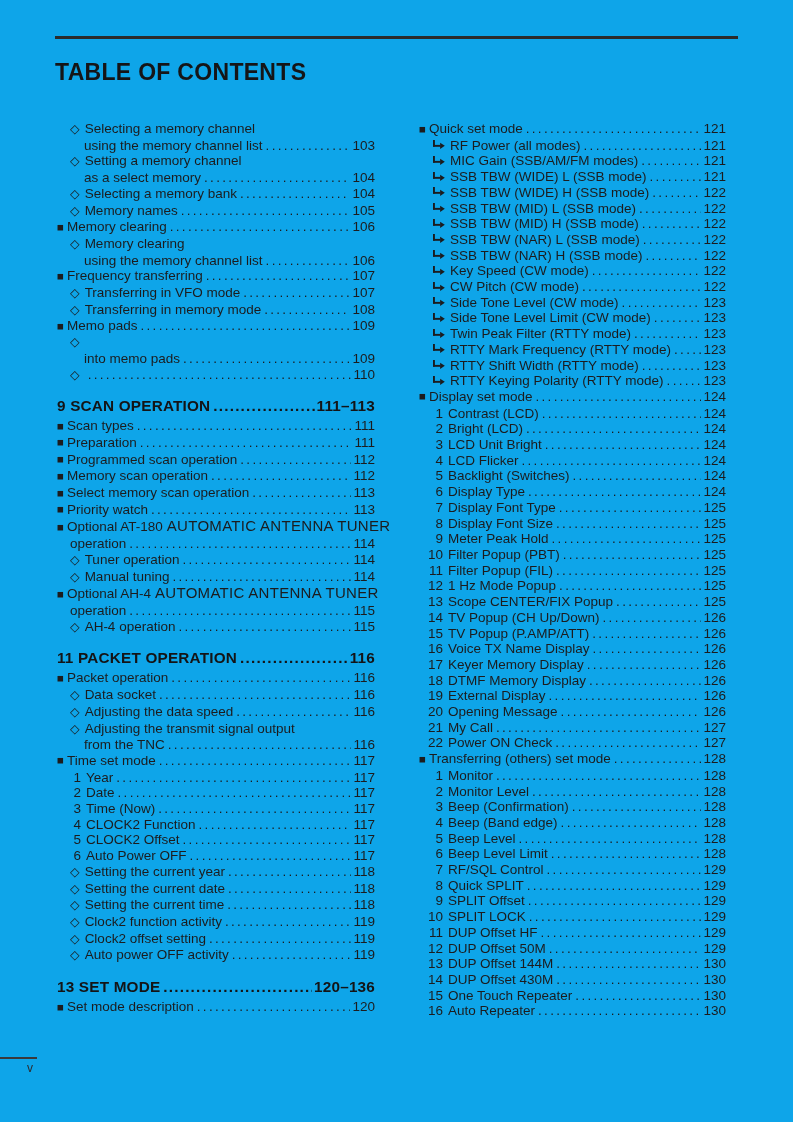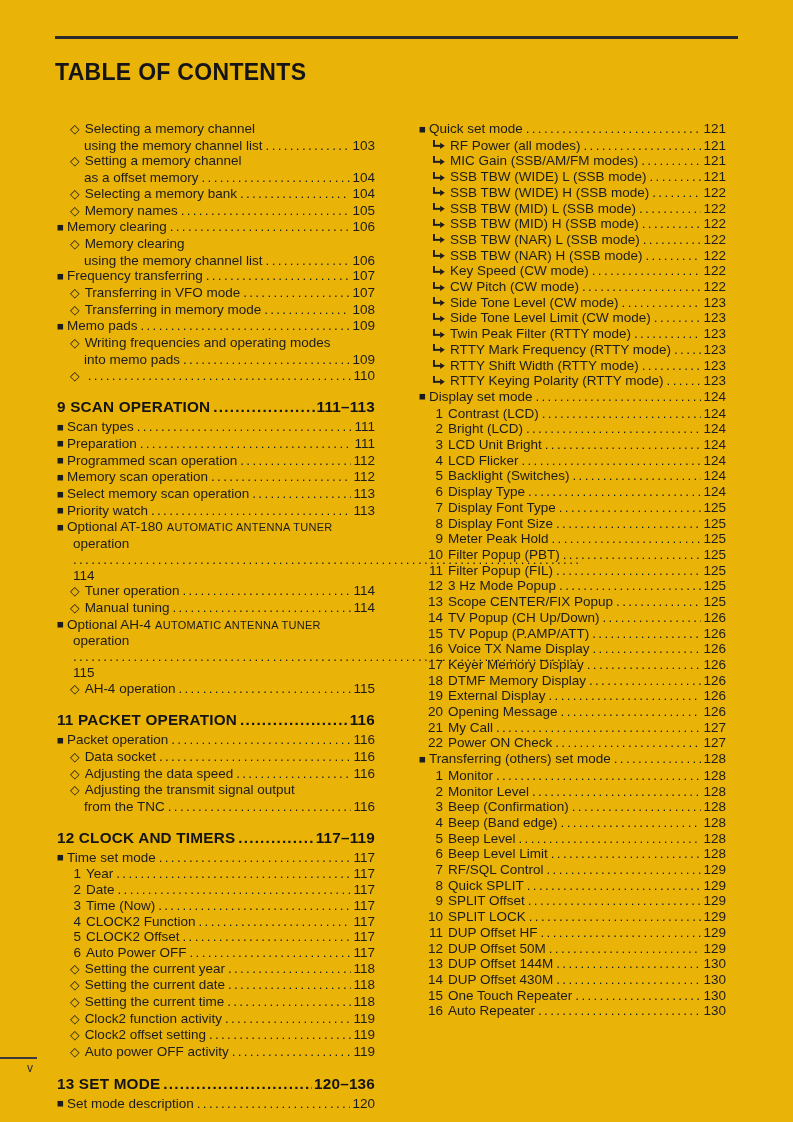--- a/index.html
+++ b/index.html
@@ -1,18 +1,18 @@
 <!DOCTYPE html>
 <html><head>
 <meta charset="utf-8">
 <style>
   html,body { margin:0; padding:0; background:#e8e8e8; }
   .page {
     position:relative; width:793px; height:1122px;
-    background:#eab308; overflow:hidden;
+    background:#0ea5e9; overflow:hidden;
     font-family:"Liberation Sans","DejaVu Sans",sans-serif;
     color:#1c1c1e;
   }
   .top-rule { position:absolute; left:55px; top:36px; width:683px; height:2.5px; background:#2b2b2b; }
   .title {
     position:absolute; left:55px; top:44px;
     font-size:23px; font-weight:bold; letter-spacing:0.3px; color:#151517;
     font-stretch:condensed;
   }
   .col { position:absolute; top:121px; font-size:13.5px; line-height:15.7px; }
@@ -24,25 +24,25 @@
   .entry.chapter .lead::after { letter-spacing:1.2px; }
 
   .line { display:flex; align-items:baseline; }
   .bl { flex:none; }
   .bl.sq { margin-right:3px; font-size:11.5px; position:relative; top:-0.5px; }
   .bl.di { margin-left:13px; margin-right:5px; font-size:12.5px; }
   .bl.ar { margin-left:13px; margin-right:5px; position:relative; top:0.5px; }
   .bl.ar svg { display:inline-block; }
   .bl.num { margin-left:7px; width:17px; text-align:right; margin-right:5px; }
   .txt { white-space:nowrap; }
-  .sc { font-size:11px; margin-left:4px; letter-spacing:0.3px; white-space:nowrap; }
+  .sc { font-size:15px; margin-left:4px; letter-spacing:0.3px; white-space:nowrap; }
   .lead { flex:1 1 auto; min-width:6px; overflow:hidden; white-space:nowrap; margin:0 2px 0 3px; }
   .lead::after { content:"...................................................................................."; letter-spacing:2.3px; }
   .pg { white-space:nowrap; }
-  .cont.ind-sq { padding-left:13px;flex-direction:column; }
+  .cont.ind-sq { padding-left:13px; }
   .cont.ind-di { padding-left:27px;align-items:flex-end; }
 
   .footer-rule { position:absolute; left:0; top:1057px; width:37px; height:2px; background:#3a3a3c; }
   .footer-page { position:absolute; left:27px; top:1061px; font-size:12px; color:#2c2c30; }
 </style>
 </head>
 <body>
 
 <div class="page">
   <div class="top-rule"></div>
@@ -59,21 +59,21 @@
           <span class="lead"></span>
           <span class="pg">103</span>
         </div>
       </div>
       <div class="entry">
         <div class="line">
           <span class="bl di">◇</span>
           <span class="txt">Setting a memory channel</span>
         </div>
         <div class="line cont ind-di">
-          <span class="txt">as a offset memory</span>
+          <span class="txt">as a select memory</span>
           <span class="lead"></span>
           <span class="pg">104</span>
         </div>
       </div>
       <div class="entry">
         <div class="line">
           <span class="bl di">◇</span>
           <span class="txt">Selecting a memory bank</span>
           <span class="lead"></span>
           <span class="pg">104</span>
@@ -134,21 +134,20 @@
         <div class="line">
           <span class="bl sq">■</span>
           <span class="txt">Memo pads</span>
           <span class="lead"></span>
           <span class="pg">109</span>
         </div>
       </div>
       <div class="entry">
         <div class="line">
           <span class="bl di">◇</span>
-          <span class="txt">Writing frequencies and operating modes</span>
         </div>
         <div class="line cont ind-di">
           <span class="txt">into memo pads</span>
           <span class="lead"></span>
           <span class="pg">109</span>
         </div>
       </div>
       <div class="entry">
         <div class="line">
           <span class="bl di">◇</span>
@@ -294,27 +293,20 @@
         <div class="line">
           <span class="bl di">◇</span>
           <span class="txt">Adjusting the transmit signal output</span>
         </div>
         <div class="line cont ind-di">
           <span class="txt">from the TNC</span>
           <span class="lead"></span>
           <span class="pg">116</span>
         </div>
       </div>
-      <div class="entry chapter">
-        <div class="line">
-          <span class="txt">12 CLOCK AND TIMERS</span>
-          <span class="lead"></span>
-          <span class="pg">117–119</span>
-        </div>
-      </div>
       <div class="entry">
         <div class="line">
           <span class="bl sq">■</span>
           <span class="txt">Time set mode</span>
           <span class="lead"></span>
           <span class="pg">117</span>
         </div>
       </div>
       <div class="entry">
         <div class="line">
@@ -721,21 +713,21 @@
         <div class="line">
           <span class="bl num">11</span>
           <span class="txt">Filter Popup (FIL)</span>
           <span class="lead"></span>
           <span class="pg">125</span>
         </div>
       </div>
       <div class="entry">
         <div class="line">
           <span class="bl num">12</span>
-          <span class="txt">3 Hz Mode Popup</span>
+          <span class="txt">1 Hz Mode Popup</span>
           <span class="lead"></span>
           <span class="pg">125</span>
         </div>
       </div>
       <div class="entry">
         <div class="line">
           <span class="bl num">13</span>
           <span class="txt">Scope CENTER/FIX Popup</span>
           <span class="lead"></span>
           <span class="pg">125</span>

